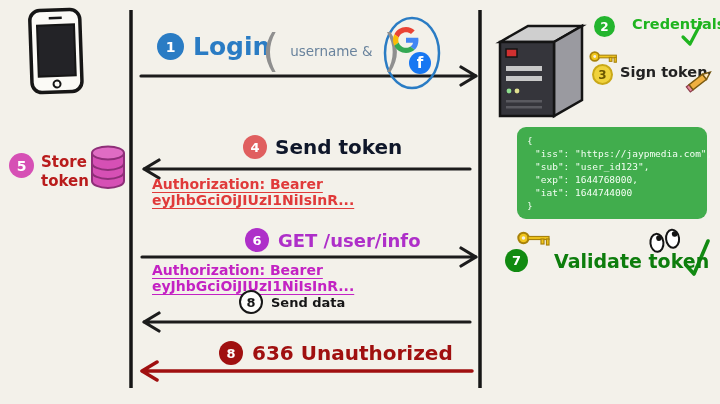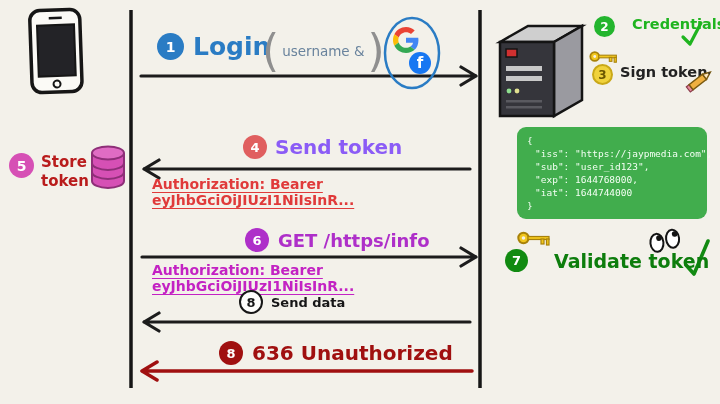--- a/index.html
+++ b/index.html
@@ -10,21 +10,21 @@
   .abs { position:absolute; z-index:2; }
   .row { position:absolute; display:flex; align-items:center; z-index:2; }
   .badge { border-radius:50%; display:flex; align-items:center; justify-content:center;
            color:#fff; font-weight:700; flex:0 0 auto; }
 
   
   .b-login { width:27px; height:27px; background:#2a7cc4; font-size:14px; }
   .lbl-login { margin-left:9px; font-size:25px; font-weight:600; color:#2a7cc4; }
   .hint { display:flex; align-items:center; }
   .paren { font-size:44px; font-weight:400; color:#8f8f8f; line-height:58px; }
-  .hint-lines { margin:0 3px; }
+  .hint-lines { margin:0 11px; }
   .hint-lines div { font-size:13.5px; font-weight:500; color:#69839d; line-height:18px; }
   .fb-circle { width:22px; height:22px; border-radius:50%; background:#1877f2; color:#fff;
                display:flex; align-items:center; justify-content:center; font-size:15px; font-weight:700; }
 
   
   .b-small { width:21px; height:21px; font-size:12px; }
   .b-validate-cred { background:#23b52e; }
   .col2 { margin-left:7px; }
   .col2 div { font-size:14.5px; font-weight:700; line-height:17px; }
   .green-txt div { color:#1fb41f; }
@@ -34,21 +34,21 @@
 
   
   .jwt-box { left:517px; top:127px; width:190px; height:92px; background:#41ad4d;
              border-radius:9px; padding:7px 10px; }
   .jwt-box div { font-family:"DejaVu Sans Mono", monospace; font-size:9.5px;
                  color:#f4fff4; line-height:13px; white-space:pre; }
   .jwt-box div.inner { padding-left:8px; }
 
   
   .b-send-token { width:24px; height:24px; background:#e05f5f; font-size:13px; }
-  .lbl-send-token { margin-left:8px; font-size:20px; font-weight:600; color:#8b5cf6; }
+  .lbl-send-token { margin-left:8px; font-size:20px; font-weight:600; color:#0f172a; }
   .auth-line { width:330px; font-size:14px; font-weight:700;
                text-decoration:underline; text-underline-offset:3px; }
   .auth-red { color:#e03a3a; }
   .auth-magenta { color:#c322c3; }
 
   
   .b-store { width:25px; height:25px; background:#d650b5; font-size:14px; }
   .col-store { margin-left:7px; }
   .col-store div { font-size:15px; font-weight:600; color:#b91c1c; line-height:19px; }
 
@@ -218,21 +218,21 @@
       <path d="M4 19 a16 7 0 0 0 32 0" fill="none" stroke="#8e2f78" stroke-width="2"></path>
       <path d="M4 28 a16 7 0 0 0 32 0" fill="none" stroke="#8e2f78" stroke-width="2"></path>
       <ellipse cx="20" cy="9" rx="16" ry="6.5" fill="#e06cc4" stroke="#8e2f78" stroke-width="2"></ellipse>
     </svg>
   </div>
 
   <div class="row" style="left:245px; top:228px;">
     <div class="badge b-get">
       <span>6</span>
     </div>
-    <span class="lbl-get">GET /https/info</span>
+    <span class="lbl-get">GET /user/info</span>
   </div>
 
   <div class="abs auth-line auth-magenta" style="left:152px; top:262px;">Authorization: Bearer eyJhbGciOiJIUzI1NiIsInR...</div>
 
   <div class="abs" style="left:517px; top:229px;">
     <svg width="34" height="18" viewBox="0 0 34 18">
       <circle cx="6.5" cy="9" r="5.2" fill="#f2c71e" stroke="#a8820a" stroke-width="2"></circle>
       <circle cx="6.5" cy="9" r="1.8" fill="#f3f1ea"></circle>
       <rect x="11" y="7.5" width="21" height="3" fill="#f2c71e" stroke="#a8820a" stroke-width="1.2"></rect>
       <rect x="24" y="10" width="3" height="5" fill="#f2c71e" stroke="#a8820a" stroke-width="1.2"></rect>

